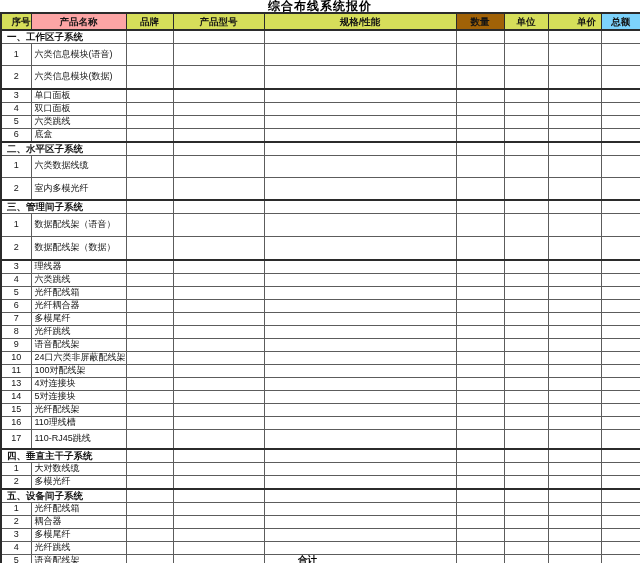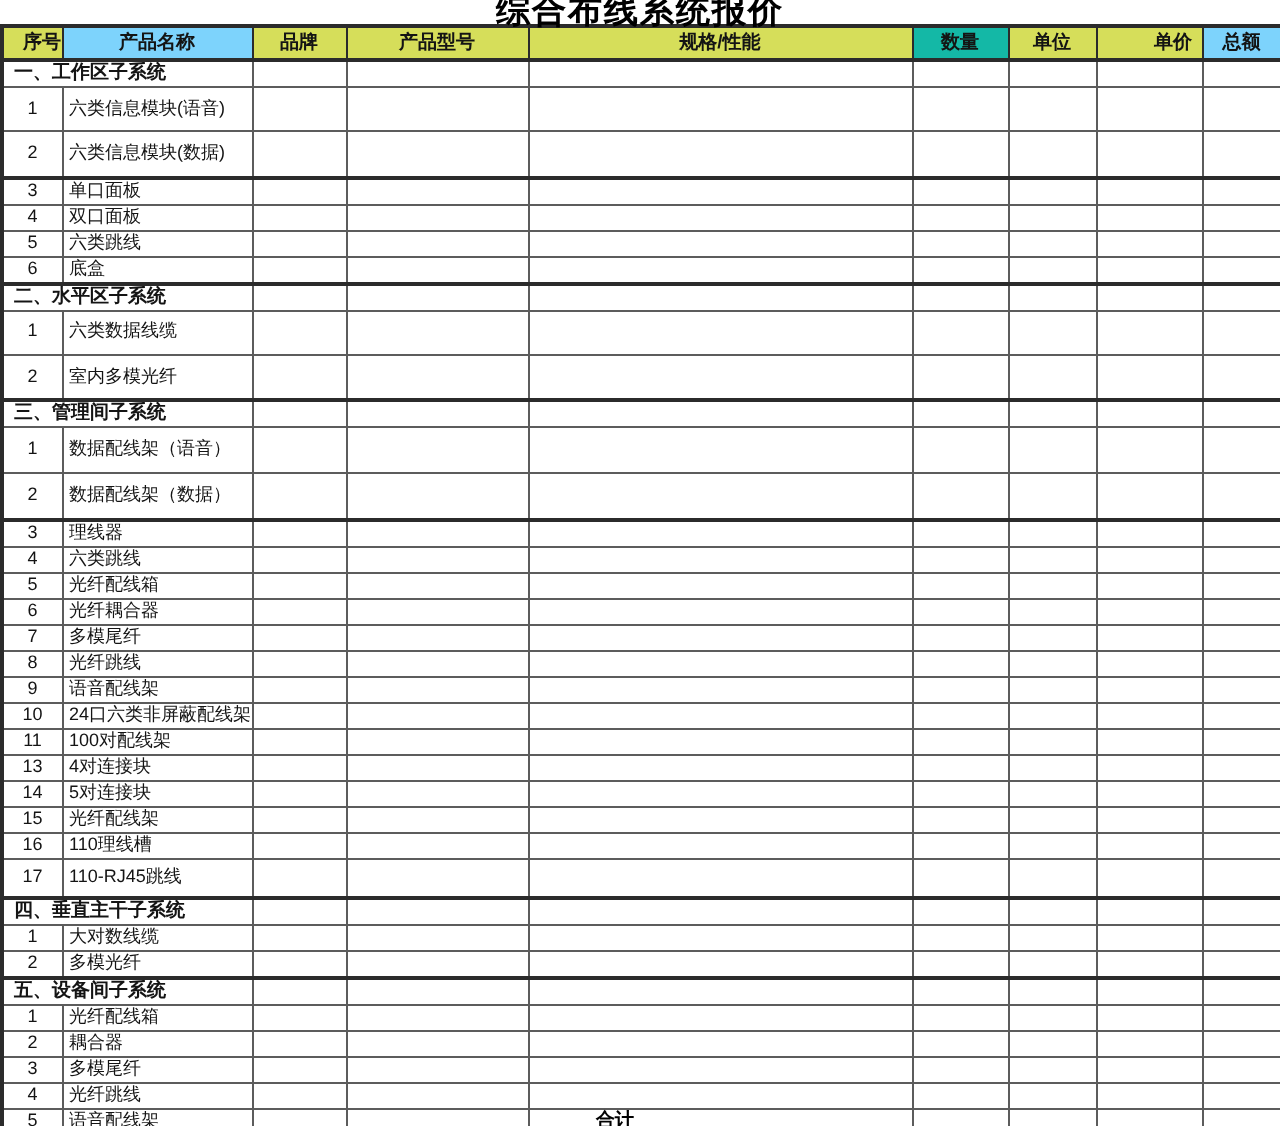--- a/index.html
+++ b/index.html
@@ -1,21 +1,21 @@
 <!DOCTYPE html>
 <html><head>
 <meta charset="utf-8">
 <style>
   html,body{margin:0;padding:0;background:#ffffff;}
   #screen{
     position:relative;width:640px;height:563px;overflow:hidden;background:#fff;
     font-family:"Liberation Sans",sans-serif;color:#111;
   }
   #title{
-    height:12px;line-height:12px;text-align:center;font-size:17px;font-weight:bold;
+    height:12px;line-height:12px;text-align:center;font-size:12px;font-weight:bold;
     letter-spacing:1px;color:#000;
   }
   table{border-collapse:collapse;table-layout:fixed;width:640px;border:2px solid #2b2b2b;}
   td{
     border:1px solid #5c5c5c;font-size:9px;line-height:1.05;padding:0 1px 0 3px;
     overflow:hidden;white-space:nowrap;height:12px;vertical-align:middle;color:#141414;
   }
   tr.head td{
     font-weight:bold;text-align:center;font-size:9.5px;height:15px;padding:0;
     border:1px solid #2b2b2b;border-bottom:2px solid #2b2b2b;
@@ -42,25 +42,25 @@
       <col style="width:91px">
         <col style="width:192px">
         <col style="width:48px">
       <col style="width:44px">
         <col style="width:53px">
         <col style="width:40px">
     </colgroup>
     <thead>
         <tr class="head">
           <td style="background: rgb(214, 222, 90); text-align: right;">序号</td>
-          <td style="background: #7dd3fc;">产品名称</td>
+          <td style="background: #fca5a5;">产品名称</td>
           <td style="background: rgb(214, 222, 90);">品牌</td>
           <td style="background: rgb(214, 222, 90);">产品型号</td>
           <td style="background: rgb(214, 222, 90);">规格/性能</td>
-          <td style="background: #14b8a6;">数量</td>
+          <td style="background: #a16207;">数量</td>
           <td style="background: rgb(214, 222, 90);">单位</td>
           <td style="background: rgb(214, 222, 90); padding-left: 24px;">单价</td>
           <td style="background: #7dd3fc; margin-left: 20px;">总额</td>
         </tr>
       </thead>
     <tbody>
         <tr class="section">
           <td colspan="2" class="label">一、工作区子系统</td>
           <td></td>
           <td></td>

